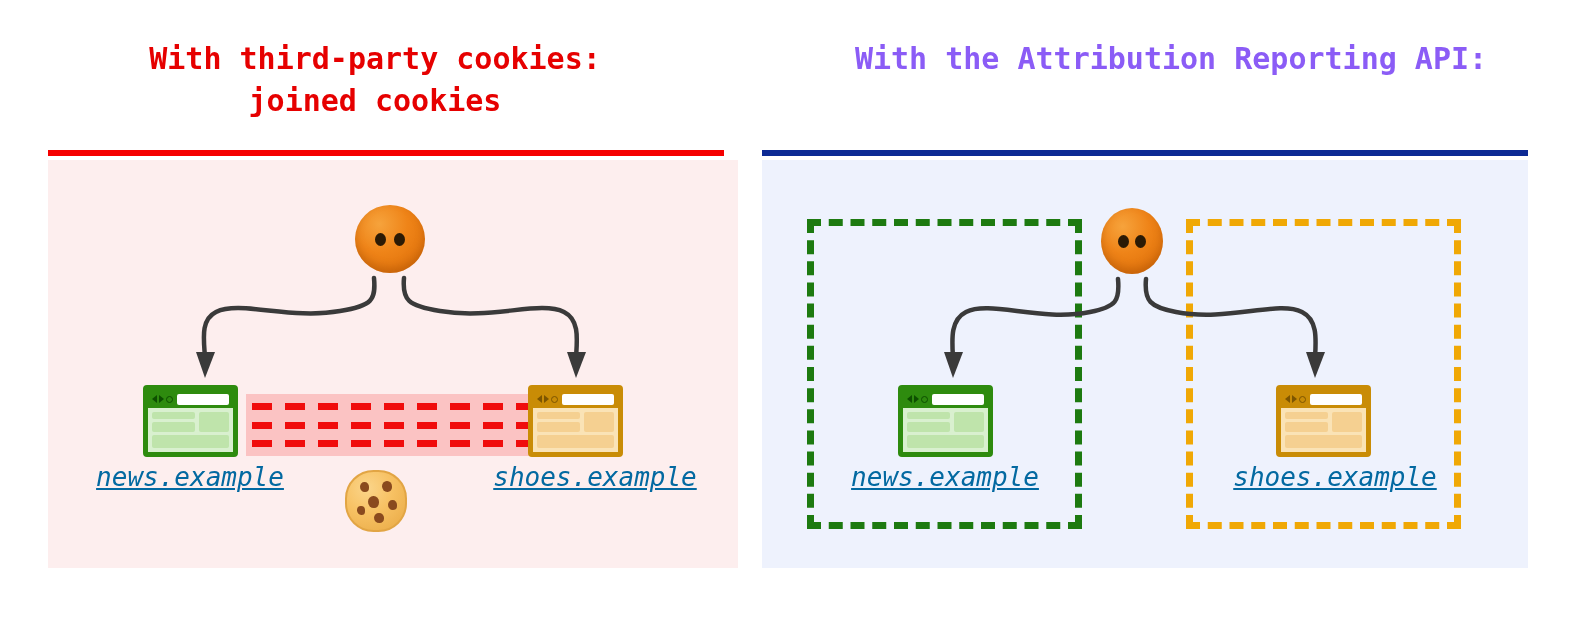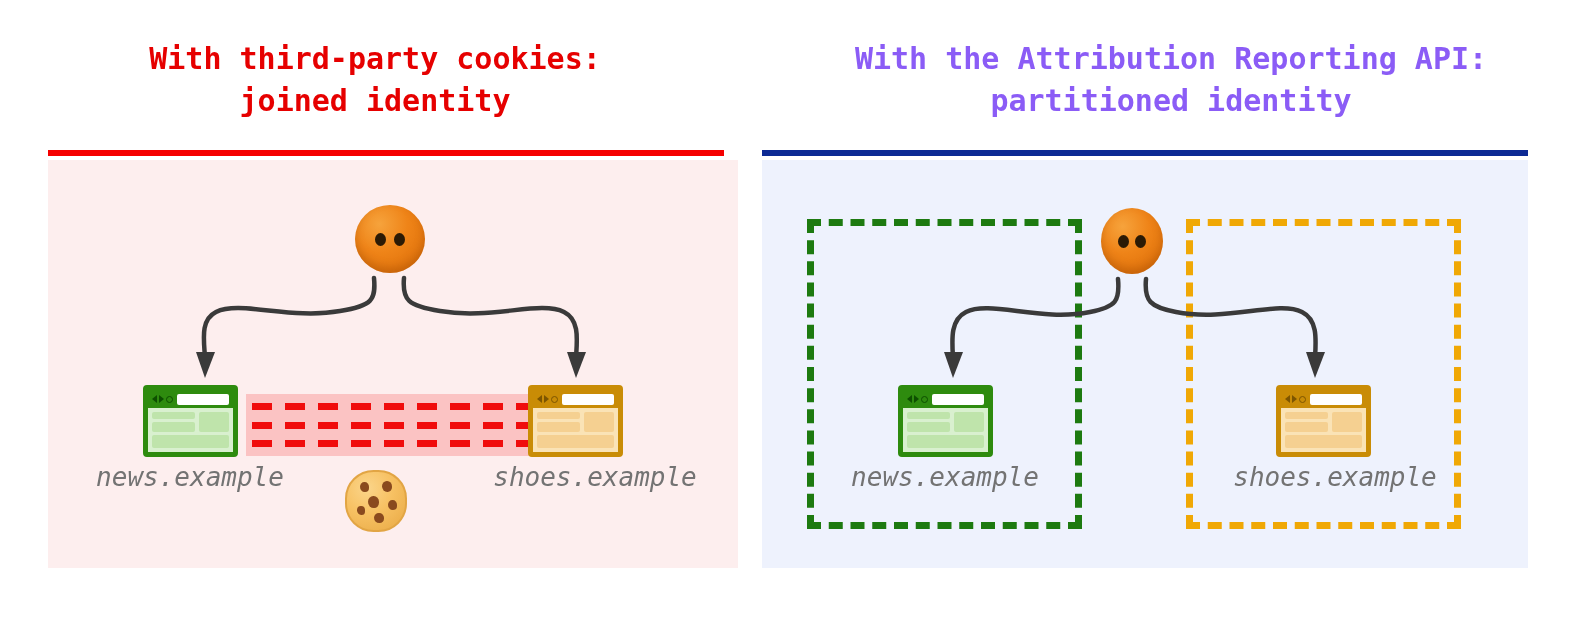--- a/index.html
+++ b/index.html
@@ -148,22 +148,23 @@
   .browser.amber .blk,
   .browser.amber .col-right,
   .browser.amber .row-bottom { background: #f5d091; }
 
   
   .site-label {
     position: absolute;
     text-align: center;
     font-style: italic;
     font-size: 26px;
-    color: #737373;
+    color: #0369a1;
     white-space: nowrap;
+    text-decoration: underline;
   }
 
   
   .face {
     position: absolute;
     border-radius: 50%;
     background: radial-gradient(circle at 35% 28%, #f6a33c 0%, #ef8418 42%, #d96a06 100%);
     box-shadow: inset 0 -5px 8px rgba(150,70,0,.35);
   }
   .face .eye {
@@ -233,21 +234,21 @@
   }
   svg.arrows polygon { fill: #3a3a3a; }
 </style>
 </head>
 <body>
 
 <div class="stage">
 
   <div class="panel" id="panel-left">
 
-    <div class="panel-title"><span>With third-party cookies:</span><br><span>joined identity</span></div>
+    <div class="panel-title"><span>With third-party cookies:</span><br><span>joined cookies</span></div>
   </div>
 
   <div class="panel-rule" id="rule-left"></div>
   <div class="panel-body" id="body-left"></div>
 
   <div id="share-band" style="left:246px; top:394px; width:290px; height:62px;">
     <div class="dashrow" style="top:9px;"></div>
     <div class="dashrow" style="top:28px;"></div>
     <div class="dashrow" style="top:46px;"></div>
   </div>
@@ -304,21 +305,21 @@
   <div class="cookie" style="left:345px; top:470px; width:62px; height:62px;">
     <i style="left:22%; top:18%; width:9px;  height:10px;"></i>
     <i style="left:60%; top:16%; width:10px; height:11px;"></i>
     <i style="left:36%; top:42%; width:11px; height:12px;"></i>
     <i style="left:70%; top:48%; width:9px;  height:10px;"></i>
     <i style="left:18%; top:58%; width:8px;  height:9px;"></i>
     <i style="left:46%; top:70%; width:10px; height:10px;"></i>
   </div>
 
   <div class="panel" id="panel-right">
-    <div class="panel-title"><span>With the Attribution Reporting API:</span><br><span>partitioned identity</span></div>
+    <div class="panel-title"><span>With the Attribution Reporting API:</span><br></div>
   </div>
 
   <div class="panel-rule" id="rule-right"></div>
   <div class="panel-body" id="body-right"></div>
 
   <div class="partition" id="partition-news" style="left:807px; top:219px; width:275px; height:310px;"></div>
   <div class="partition" id="partition-shoes" style="left:1186px; top:219px; width:275px; height:310px;"></div>
 
   <div class="browser green" style="left:898px; top:385px; width:95px; height:72px; border-width:5px;">
     <div class="titlebar">

